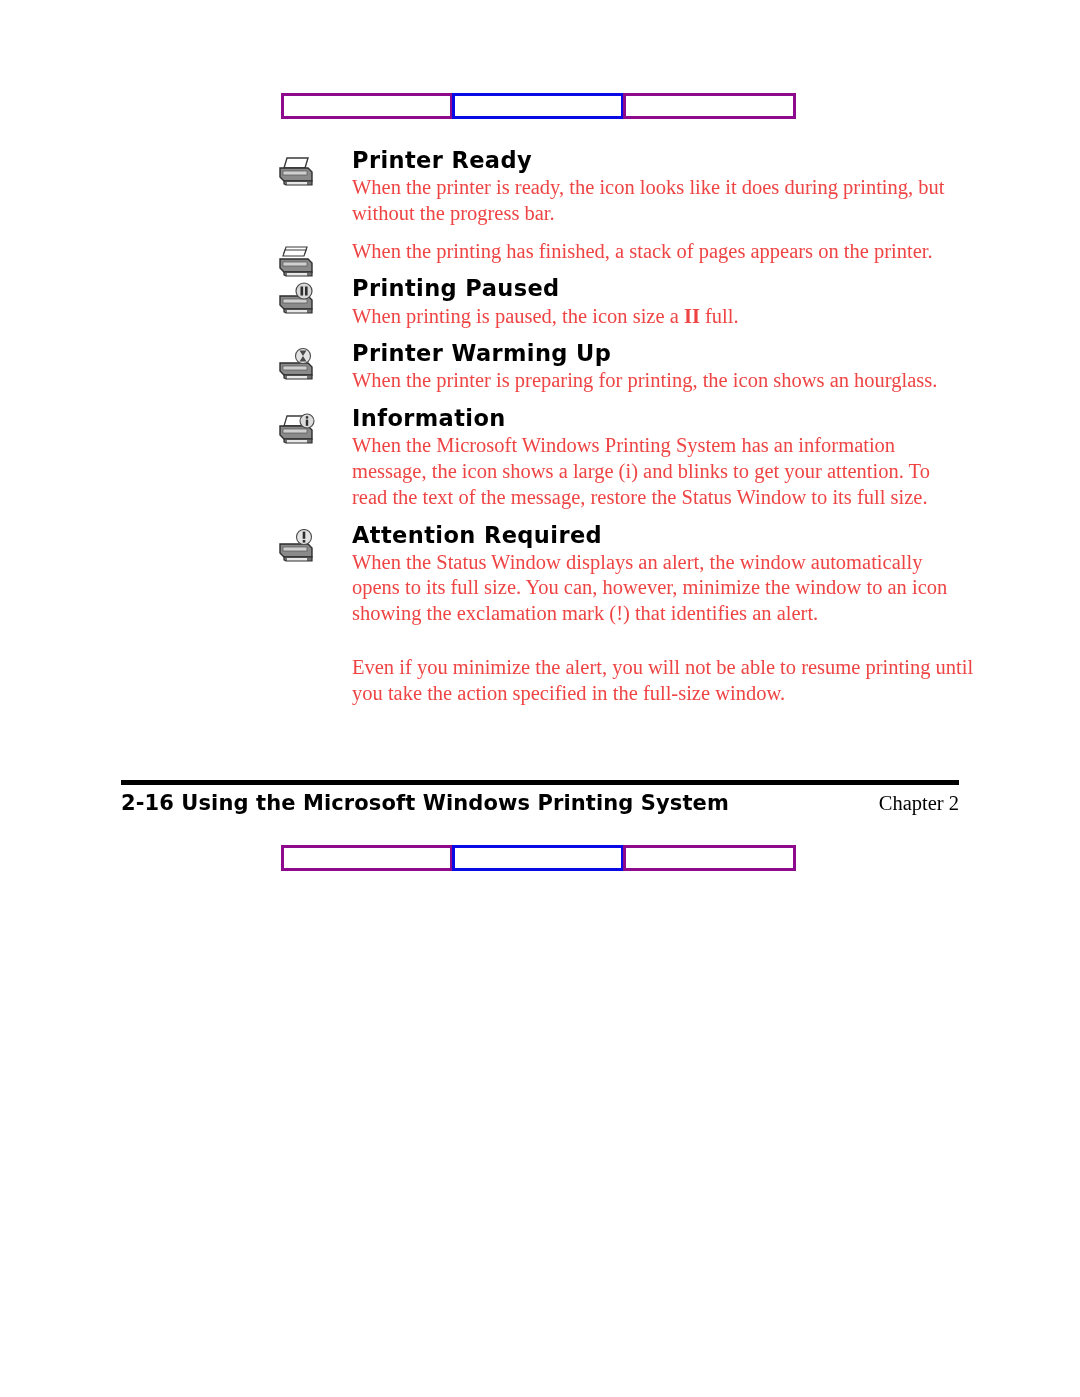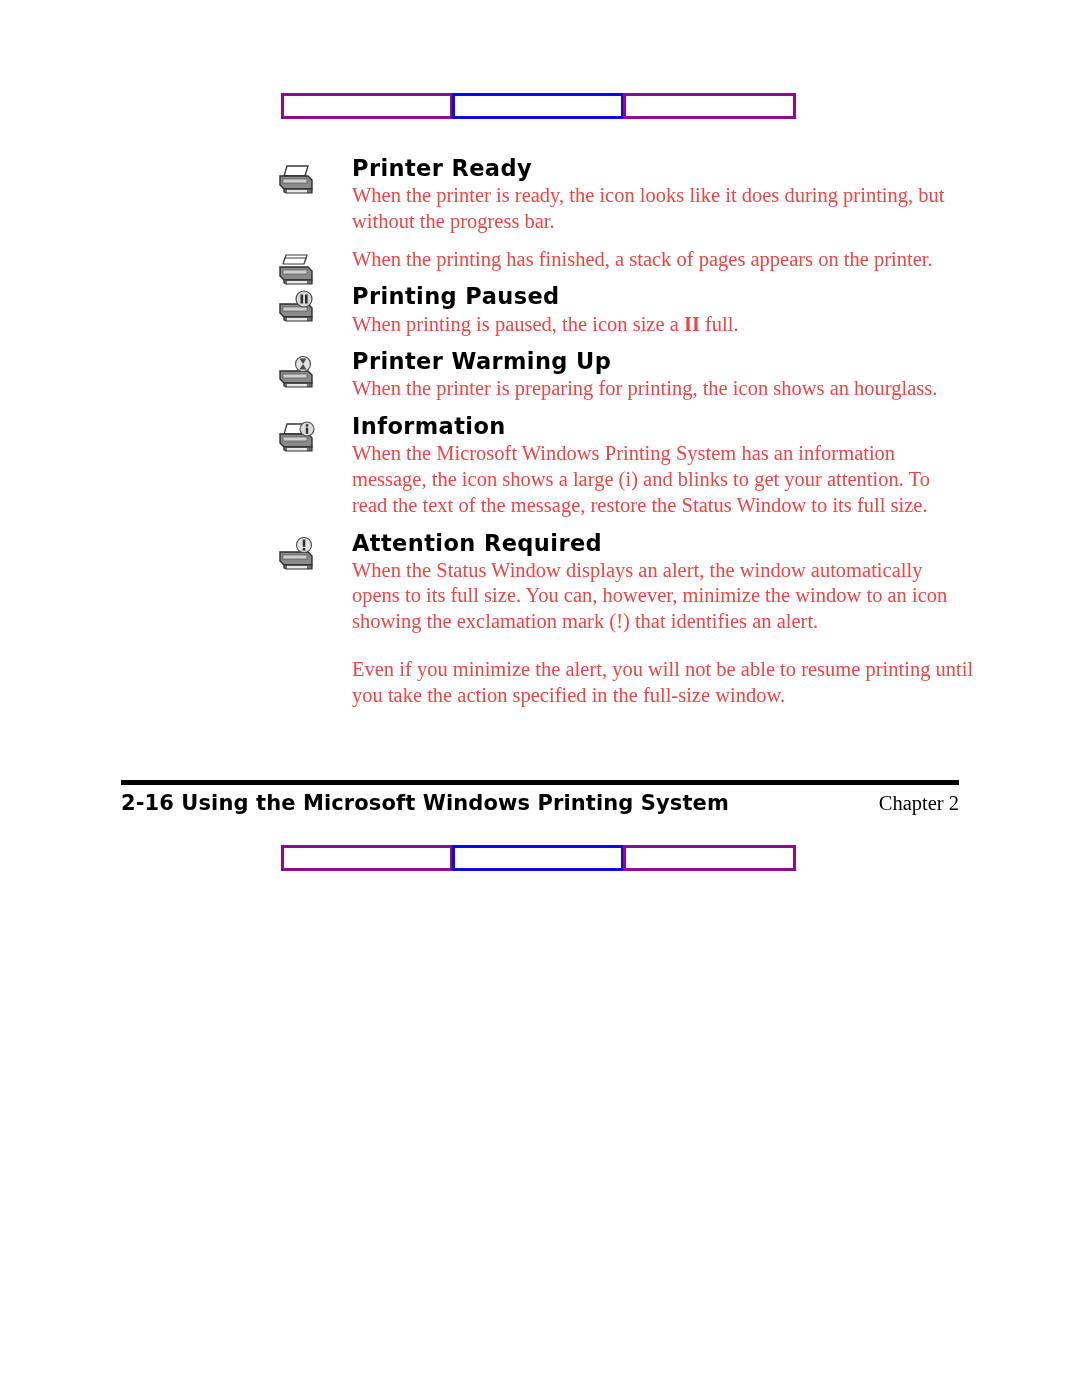--- a/index.html
+++ b/index.html
@@ -36,21 +36,21 @@
     background: #ffffff;
   }
   .deco-seg.left   { width: 172px; border: 3px solid #8e0b8e; }
   .deco-seg.middle { width: 172px; border: 3px solid #0a0ae6; margin-left: -1px; }
   .deco-seg.right  { width: 173px; border: 3px solid #8e0b8e; margin-left: -1px; }
 
   
   .content {
     position: absolute;
     left: 0;
-    top: 156px;
+    top: 148px;
     width: 1080px;
   }
 
   .entry {
     position: relative;
     padding-left: 352px;
     padding-right: 112px;
     margin-bottom: 12px;
   }
 
@@ -77,21 +77,21 @@
     font-family: "Liberation Serif", "DejaVu Serif", serif;
     font-size: 20.5px;
     line-height: 1.255;
     color: #ef4444;
   }
   p.entry-body b { font-weight: bold; }
 
   .closing {
     padding-left: 352px;
     padding-right: 72px;
-    margin-top: 22px;
+    margin-top: 28px;
   }
 
   
   .footer-rule {
     position: absolute;
     left: 121px;
     top: 780px;
     width: 838px;
     height: 5px;
     background: #000000;

